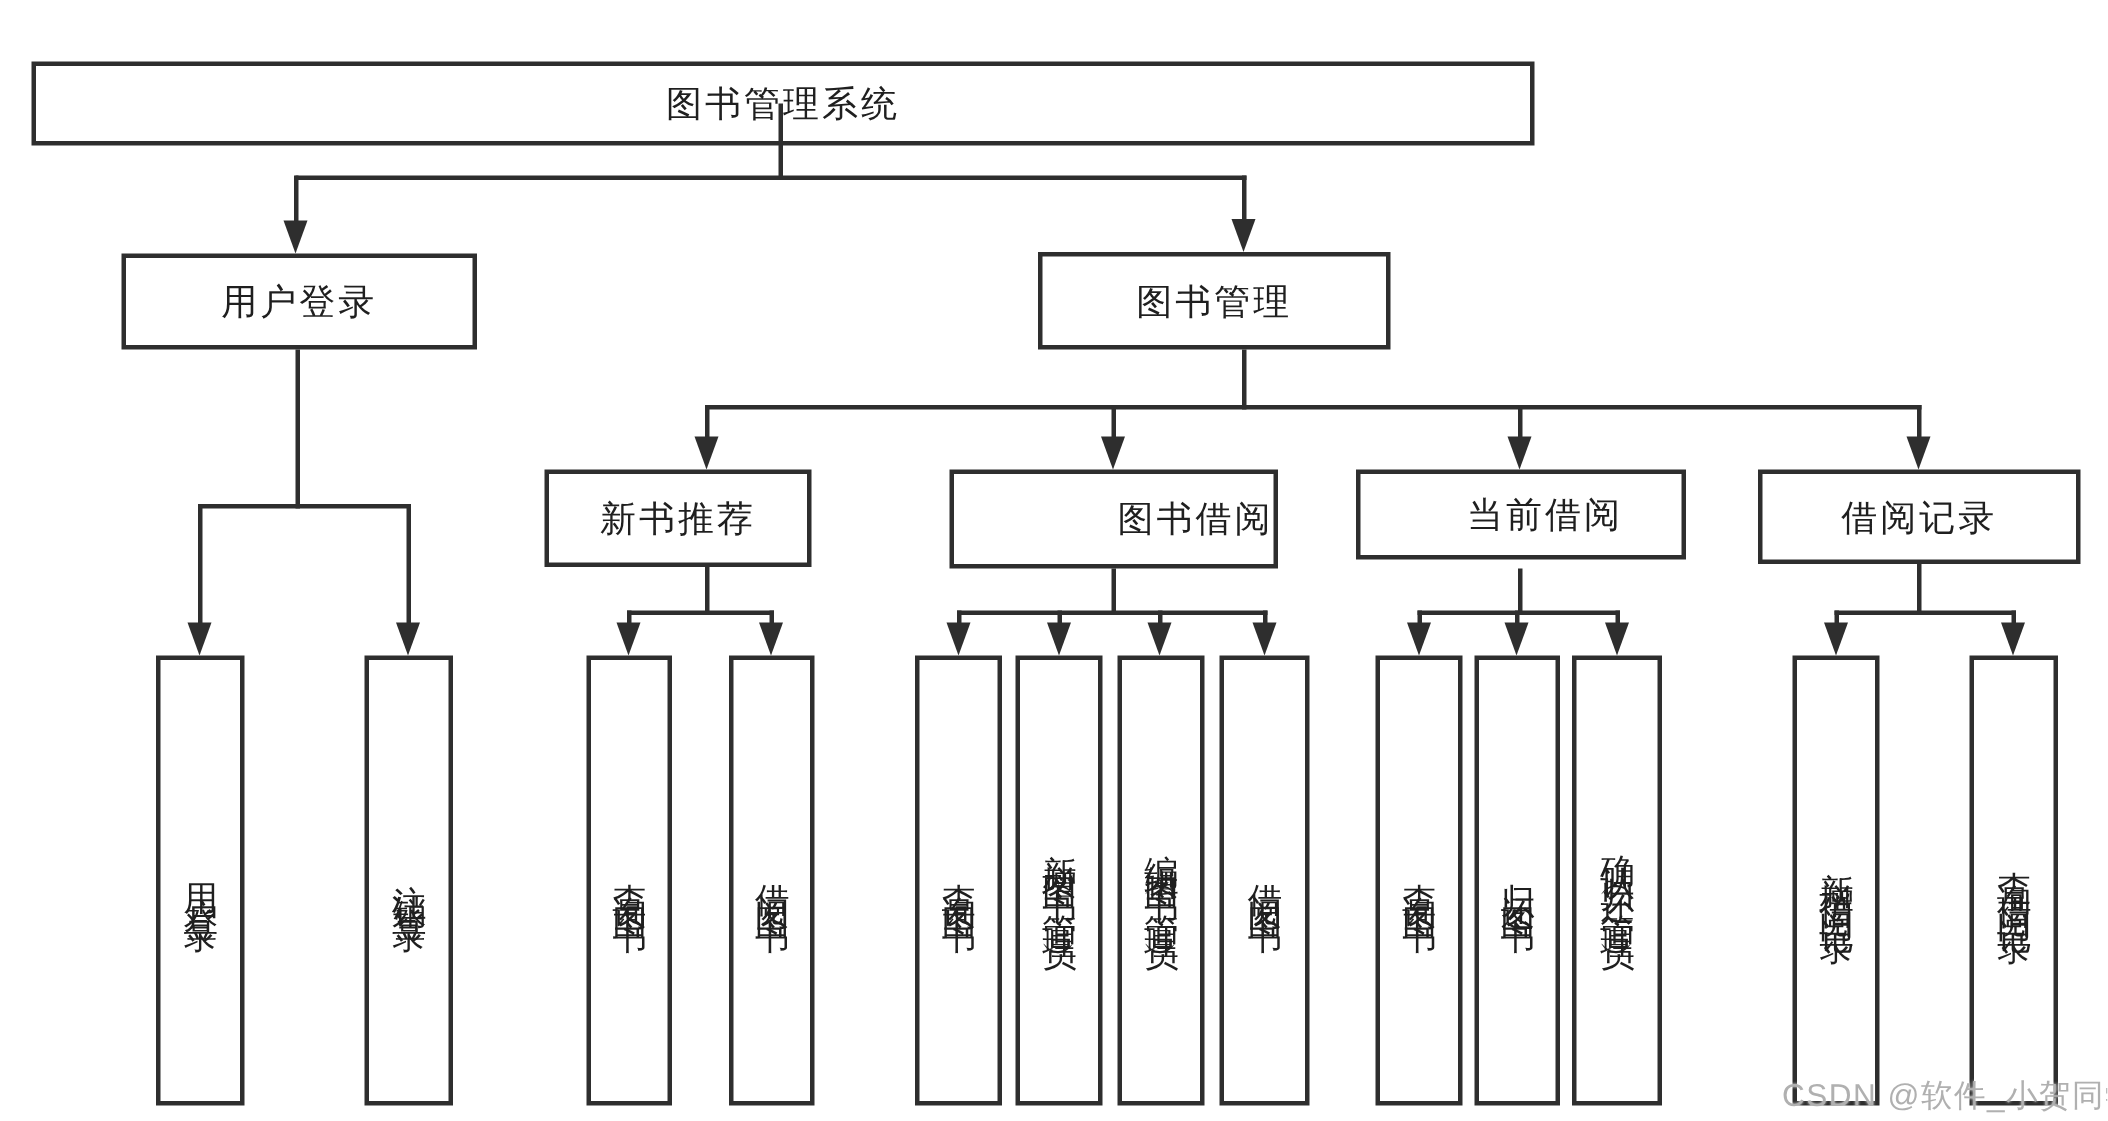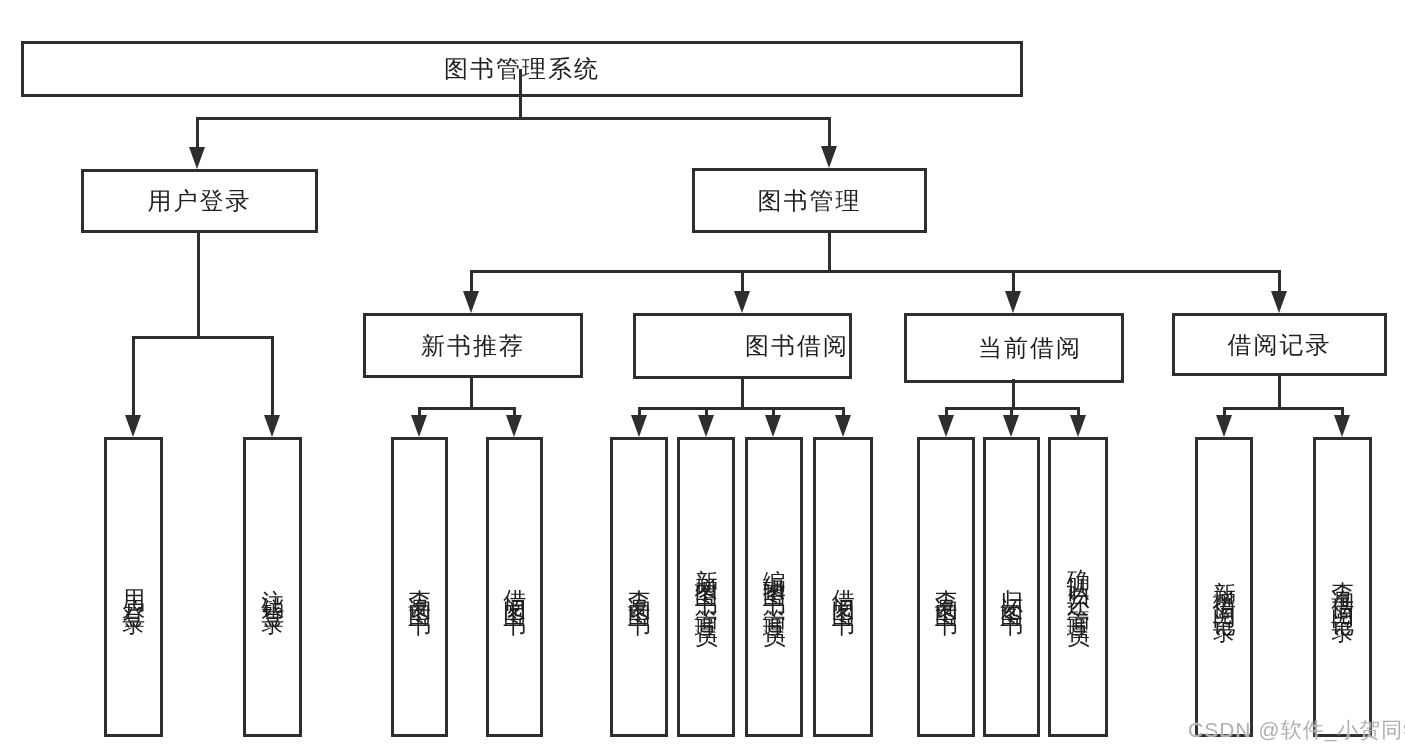--- a/index.html
+++ b/index.html
@@ -40,29 +40,29 @@
   </div>
 
   <div class="bx" style="left:81px;top:169px;width:237px;height:64px;">
     <span>用户登录</span>
   </div>
 
   <div class="bx" style="left:692px;top:168px;width:235px;height:65px;">
     <span>图书管理</span>
   </div>
 
-  <div class="bx" style="left:363px;top:313px;width:220px;height:65px;text-align:right;">
+  <div class="bx" style="left:363px;top:313px;width:178px;height:65px;text-align:right;">
     <span>新书推荐</span>
   </div>
 
   <div class="bx" style="left:633px;top:313px;width:219px;height:66px;justify-content:flex-end;">
     <span>图书借阅</span>
   </div>
 
-  <div class="bx" style="left:904px;top:313px;width:220px;height:70px;padding-left:32px;">
+  <div class="bx" style="left:904px;top:313px;width:220px;height:60px;padding-left:32px;">
     <span>当前借阅</span>
   </div>
 
   <div class="bx" style="left:1172px;top:313px;width:215px;height:63px;">
     <span>借阅记录</span>
   </div>
 
   <div class="bx leaf" style="left:104px;top:437px;width:59px;height:300px;">
     <span class="vtxt">用户登录</span>
   </div>

